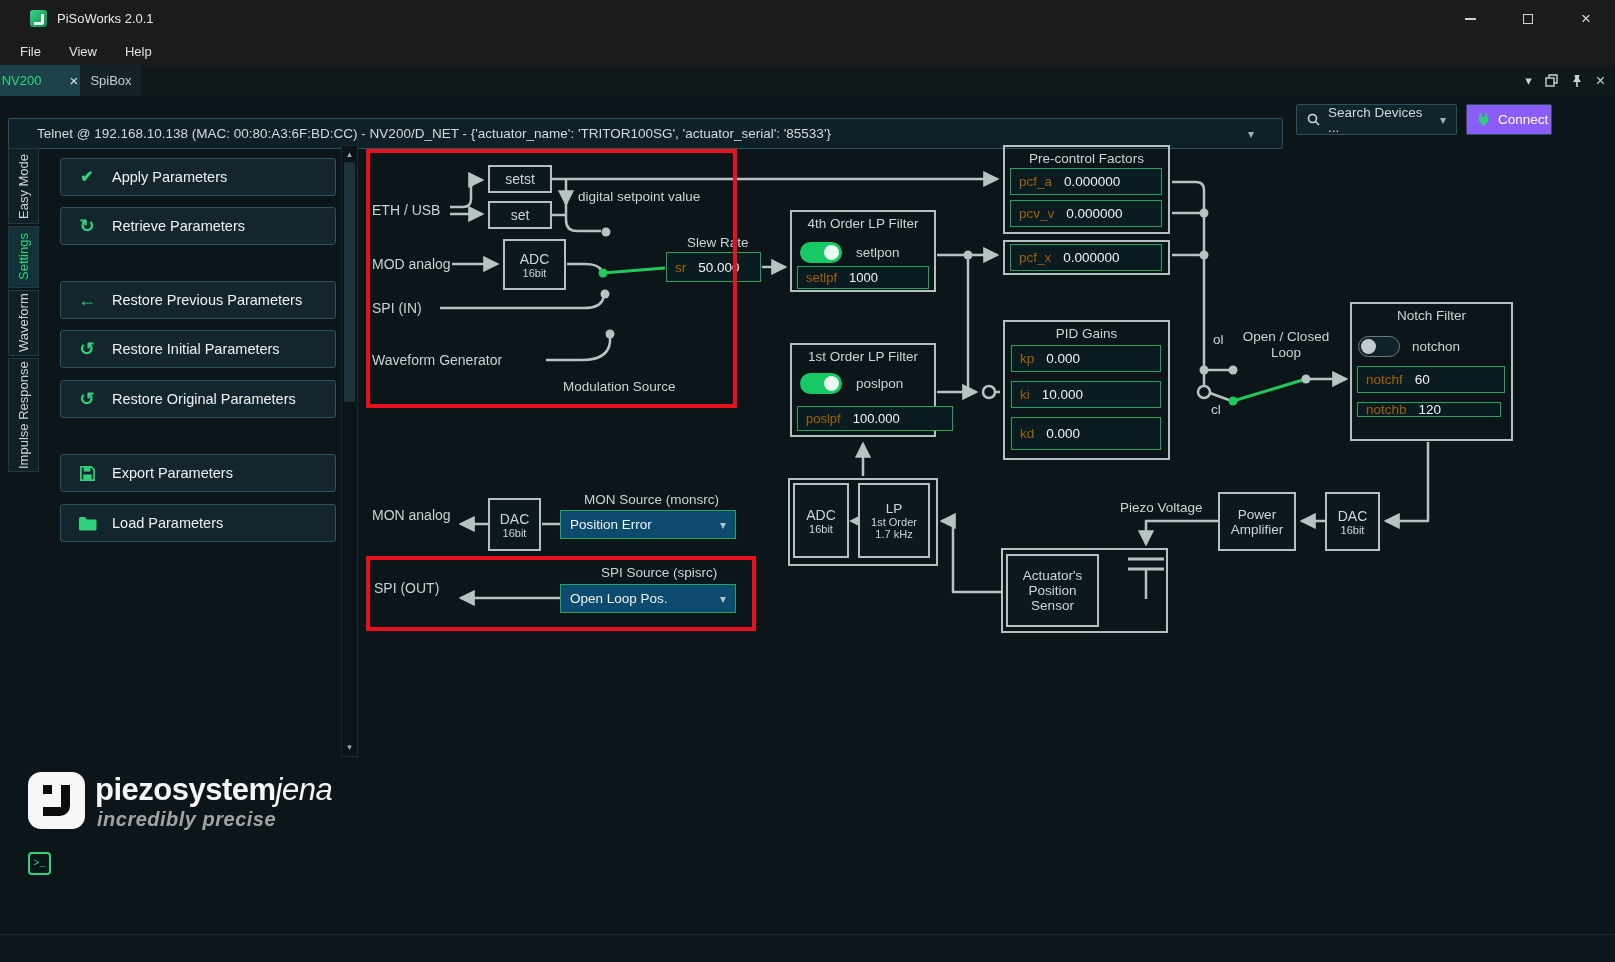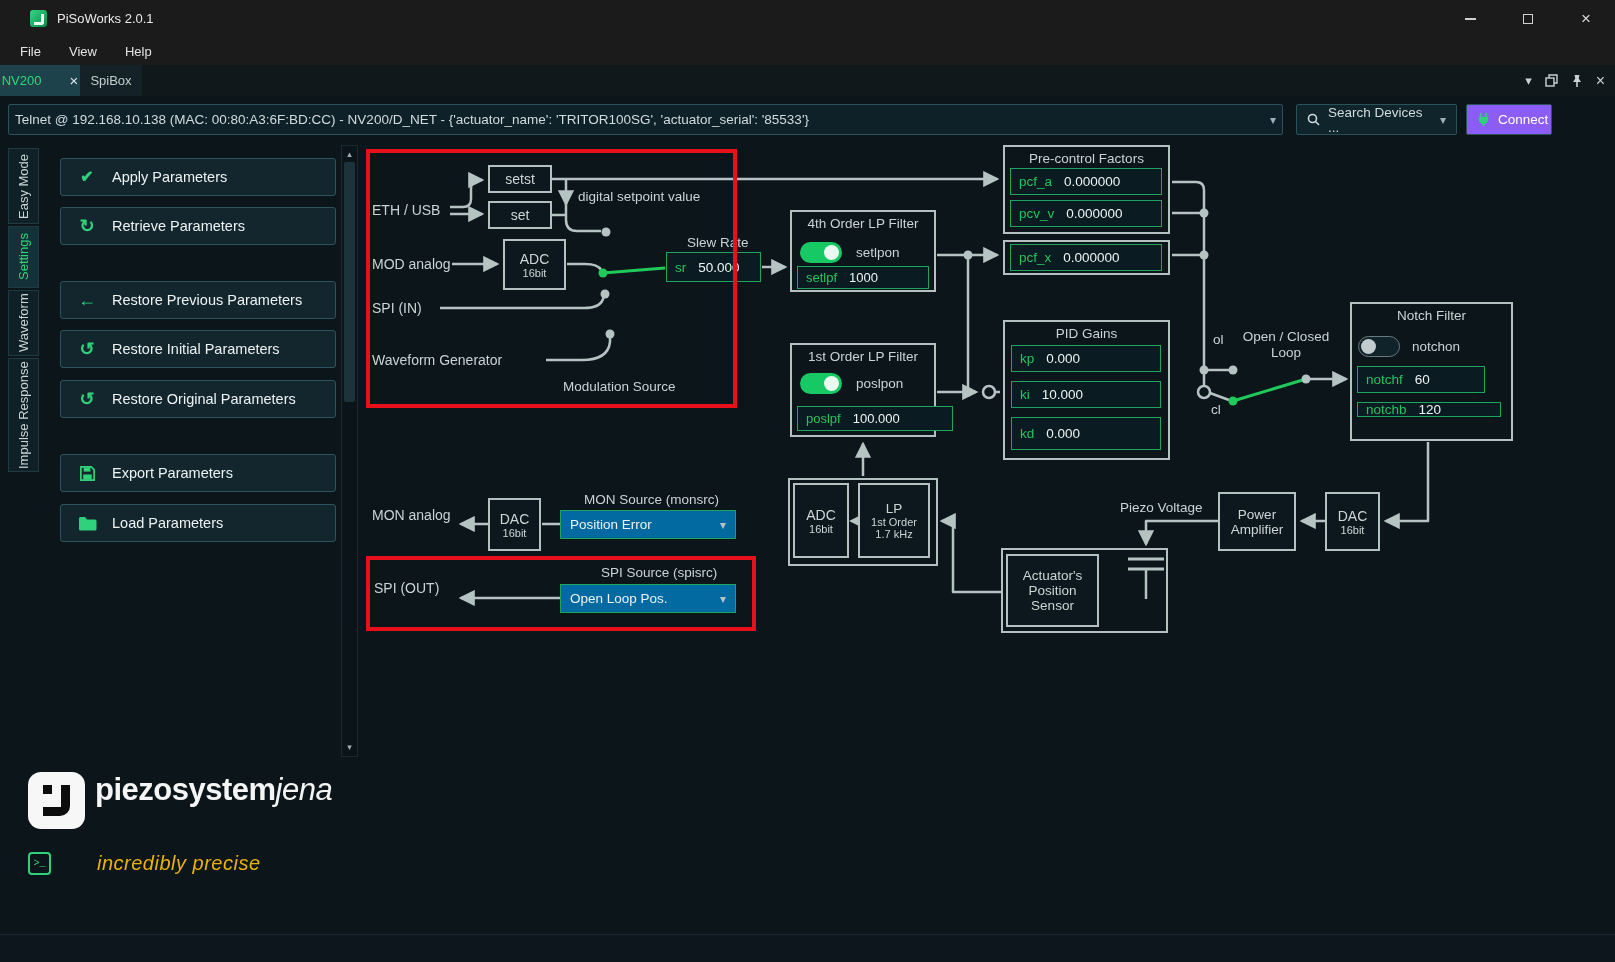--- a/index.html
+++ b/index.html
@@ -55,39 +55,39 @@
   .wires { position:absolute; left:0; top:0; z-index:1; }
   .dbox { position:absolute; background:#0d181e; border:2px solid #b4c1c1; color:#ccd6d6; z-index:2;
           display:flex; flex-direction:column; align-items:center; justify-content:center; text-align:center; }
   .dbox .b1 { font-size:14px; } .dbox .b2 { font-size:11px; } .dbox .b3 { font-size:11px; }
   .dbox-outline { position:absolute; border:2px solid #b4c1c1; background:transparent; z-index:2; }
   .dtitle { position:absolute; left:0; right:0; top:4px; text-align:center; font-size:13.5px; color:#c9d4d4; }
   .dlabel { position:absolute; color:#c9d4d4; font-size:14px; white-space:nowrap; z-index:3; }
   .dlabel.small { font-size:13.5px; }
   .dfield { position:absolute; border:1.5px solid #1fa45c; background:#0b1b22; display:flex; align-items:center;
             gap:12px; padding-left:8px; font-size:13.5px; color:#eef3f3; z-index:3; }
-  .dfield .fname { color:#22c55e; }
+  .dfield .fname { color:#a16207; }
   .toggle { position:absolute; width:42px; height:21px; border-radius:11px; z-index:3;
             background:#10222a; border:1.5px solid #6a7a7e; }
   .toggle::after { content:""; position:absolute; left:2px; top:1.5px; width:15px; height:15px; border-radius:50%; background:#c2cbcd; }
   .toggle.on { background:#17c964; border:none; }
   .toggle.on::after { left:auto; right:3px; top:3px; background:#eafaf0; }
-  .ddrop { position:absolute; border:1.5px solid #1fa45c; background:#0369a1; display:flex; align-items:center;
+  .ddrop { position:absolute; border:1.5px solid #1fa45c; background:#0c4a6e; display:flex; align-items:center;
            justify-content:space-between; padding:8px 9px; font-size:13.5px; color:#eef3f3; z-index:3; }
   .redrect { position:absolute; border:4px solid #e8101a; z-index:6; pointer-events:none; }
 
   
   .logo-box { position:absolute; left:28px; top:772px; width:57px; height:57px; background:#f7f7f7; border-radius:13px; z-index:2; }
   .logo-box .jbar { position:absolute; left:15px; top:13px; width:27px; height:31px;
                     border-right:9px solid #0d0d0d; border-bottom:9px solid #0d0d0d; border-bottom-right-radius:10px; }
   .logo-box .jdot { position:absolute; left:15px; top:13px; width:9px; height:9px; background:#0d0d0d; }
   .brand { position:absolute; left:95px; top:772px; font-size:31px; color:#f5f5f5; letter-spacing:-0.5px; }
   .brand .bold { font-weight:800; }
   .brand .light { font-weight:300; font-style:italic; }
-  .tagline { position:absolute; left:97px; top:808px; font-size:20px; font-style:italic; font-weight:400; color:#eab308; letter-spacing:0.5px;margin-top:44px; }
+  .tagline { position:absolute; left:97px; top:808px; font-size:20px; font-style:italic; font-weight:700; color:#a3a3a3; letter-spacing:0.5px; }
   .termbtn { position:absolute; left:28px; top:852px; width:23px; height:23px; border:2px solid #2fd27a; border-radius:4px;
              color:#2fd27a; font-family:"Liberation Mono", monospace; font-size:10px; display:flex; align-items:center; justify-content:center; }
   .statusbar { position:absolute; left:0; top:934px; width:1615px; height:28px; background:#0d161c; border-top:1px solid #1c2b33; }
 </style>
 </head>
 <body>
 
 <div class="titlebar">
   <div class="app-logo"></div>
   <div class="win-title">PiSoWorks 2.0.1</div>
@@ -129,21 +129,21 @@
     <span class="ticon">
       <svg width="12" height="14" viewBox="0 0 12 14">
           <path d="M3.5,1 h5 l-0.8,3.6 2.3,3.4 h-8 l2.3,-3.4 z" fill="#c8d2d2"></path>
           <path d="M6,8 v5" stroke="#c8d2d2" stroke-width="1.6"></path>
         </svg>
     </span>
     <span class="ticon" style="font-size:16px">×</span>
   </div>
 </div>
 
-<div class="connbar-item" style="left:8px;top:104px;width:1275px;height:31px;padding:0 6px;justify-content:space-between">
+<div class="connbar-item" style="left:8px;top:118px;width:1275px;height:31px;padding:0 28px;justify-content:space-between">
   <span>Telnet @ 192.168.10.138 (MAC: 00:80:A3:6F:BD:CC) - NV200/D_NET - {'actuator_name': 'TRITOR100SG', 'actuator_serial': '85533'}</span>
   <span class="chev">▾</span>
 </div>
 <div class="connbar-item" style="left:1296px;top:104px;width:161px;height:31px;padding:0 10px;gap:8px;background:#10242c">
   <span style="display:flex">
     <svg width="13" height="13" viewBox="0 0 13 13">
         <circle cx="5.5" cy="5.5" r="4" fill="none" stroke="#cfd9db" stroke-width="1.6"></circle>
         <path d="M8.5,8.5 L12,12" stroke="#cfd9db" stroke-width="1.6"></path>
       </svg>
   </span>
@@ -394,21 +394,21 @@
 <div class="dfield" style="left:1011px;top:417px;width:150px;height:33px">
   <span class="fname">kd</span>
   <span>0.000</span>
 </div>
 
 <div class="dbox-outline" style="left:1350px;top:302px;width:163px;height:139px">
   <div class="dtitle">Notch Filter</div>
 </div>
 <div class="toggle" style="left:1358px;top:336px"></div>
 <div class="dlabel small" style="left:1412px;top:339px">notchon</div>
-<div class="dfield" style="left:1357px;top:366px;width:128px;height:27px">
+<div class="dfield" style="left:1357px;top:366px;width:148px;height:27px">
   <span class="fname">notchf</span>
   <span>60</span>
 </div>
 <div class="dfield" style="left:1357px;top:402px;width:144px;height:15px">
   <span class="fname">notchb</span>
   <span>120</span>
 </div>
 
 <div class="dbox-outline" style="left:788px;top:478px;width:150px;height:88px"></div>
 <div class="dbox" style="left:793px;top:483px;width:56px;height:75px">

